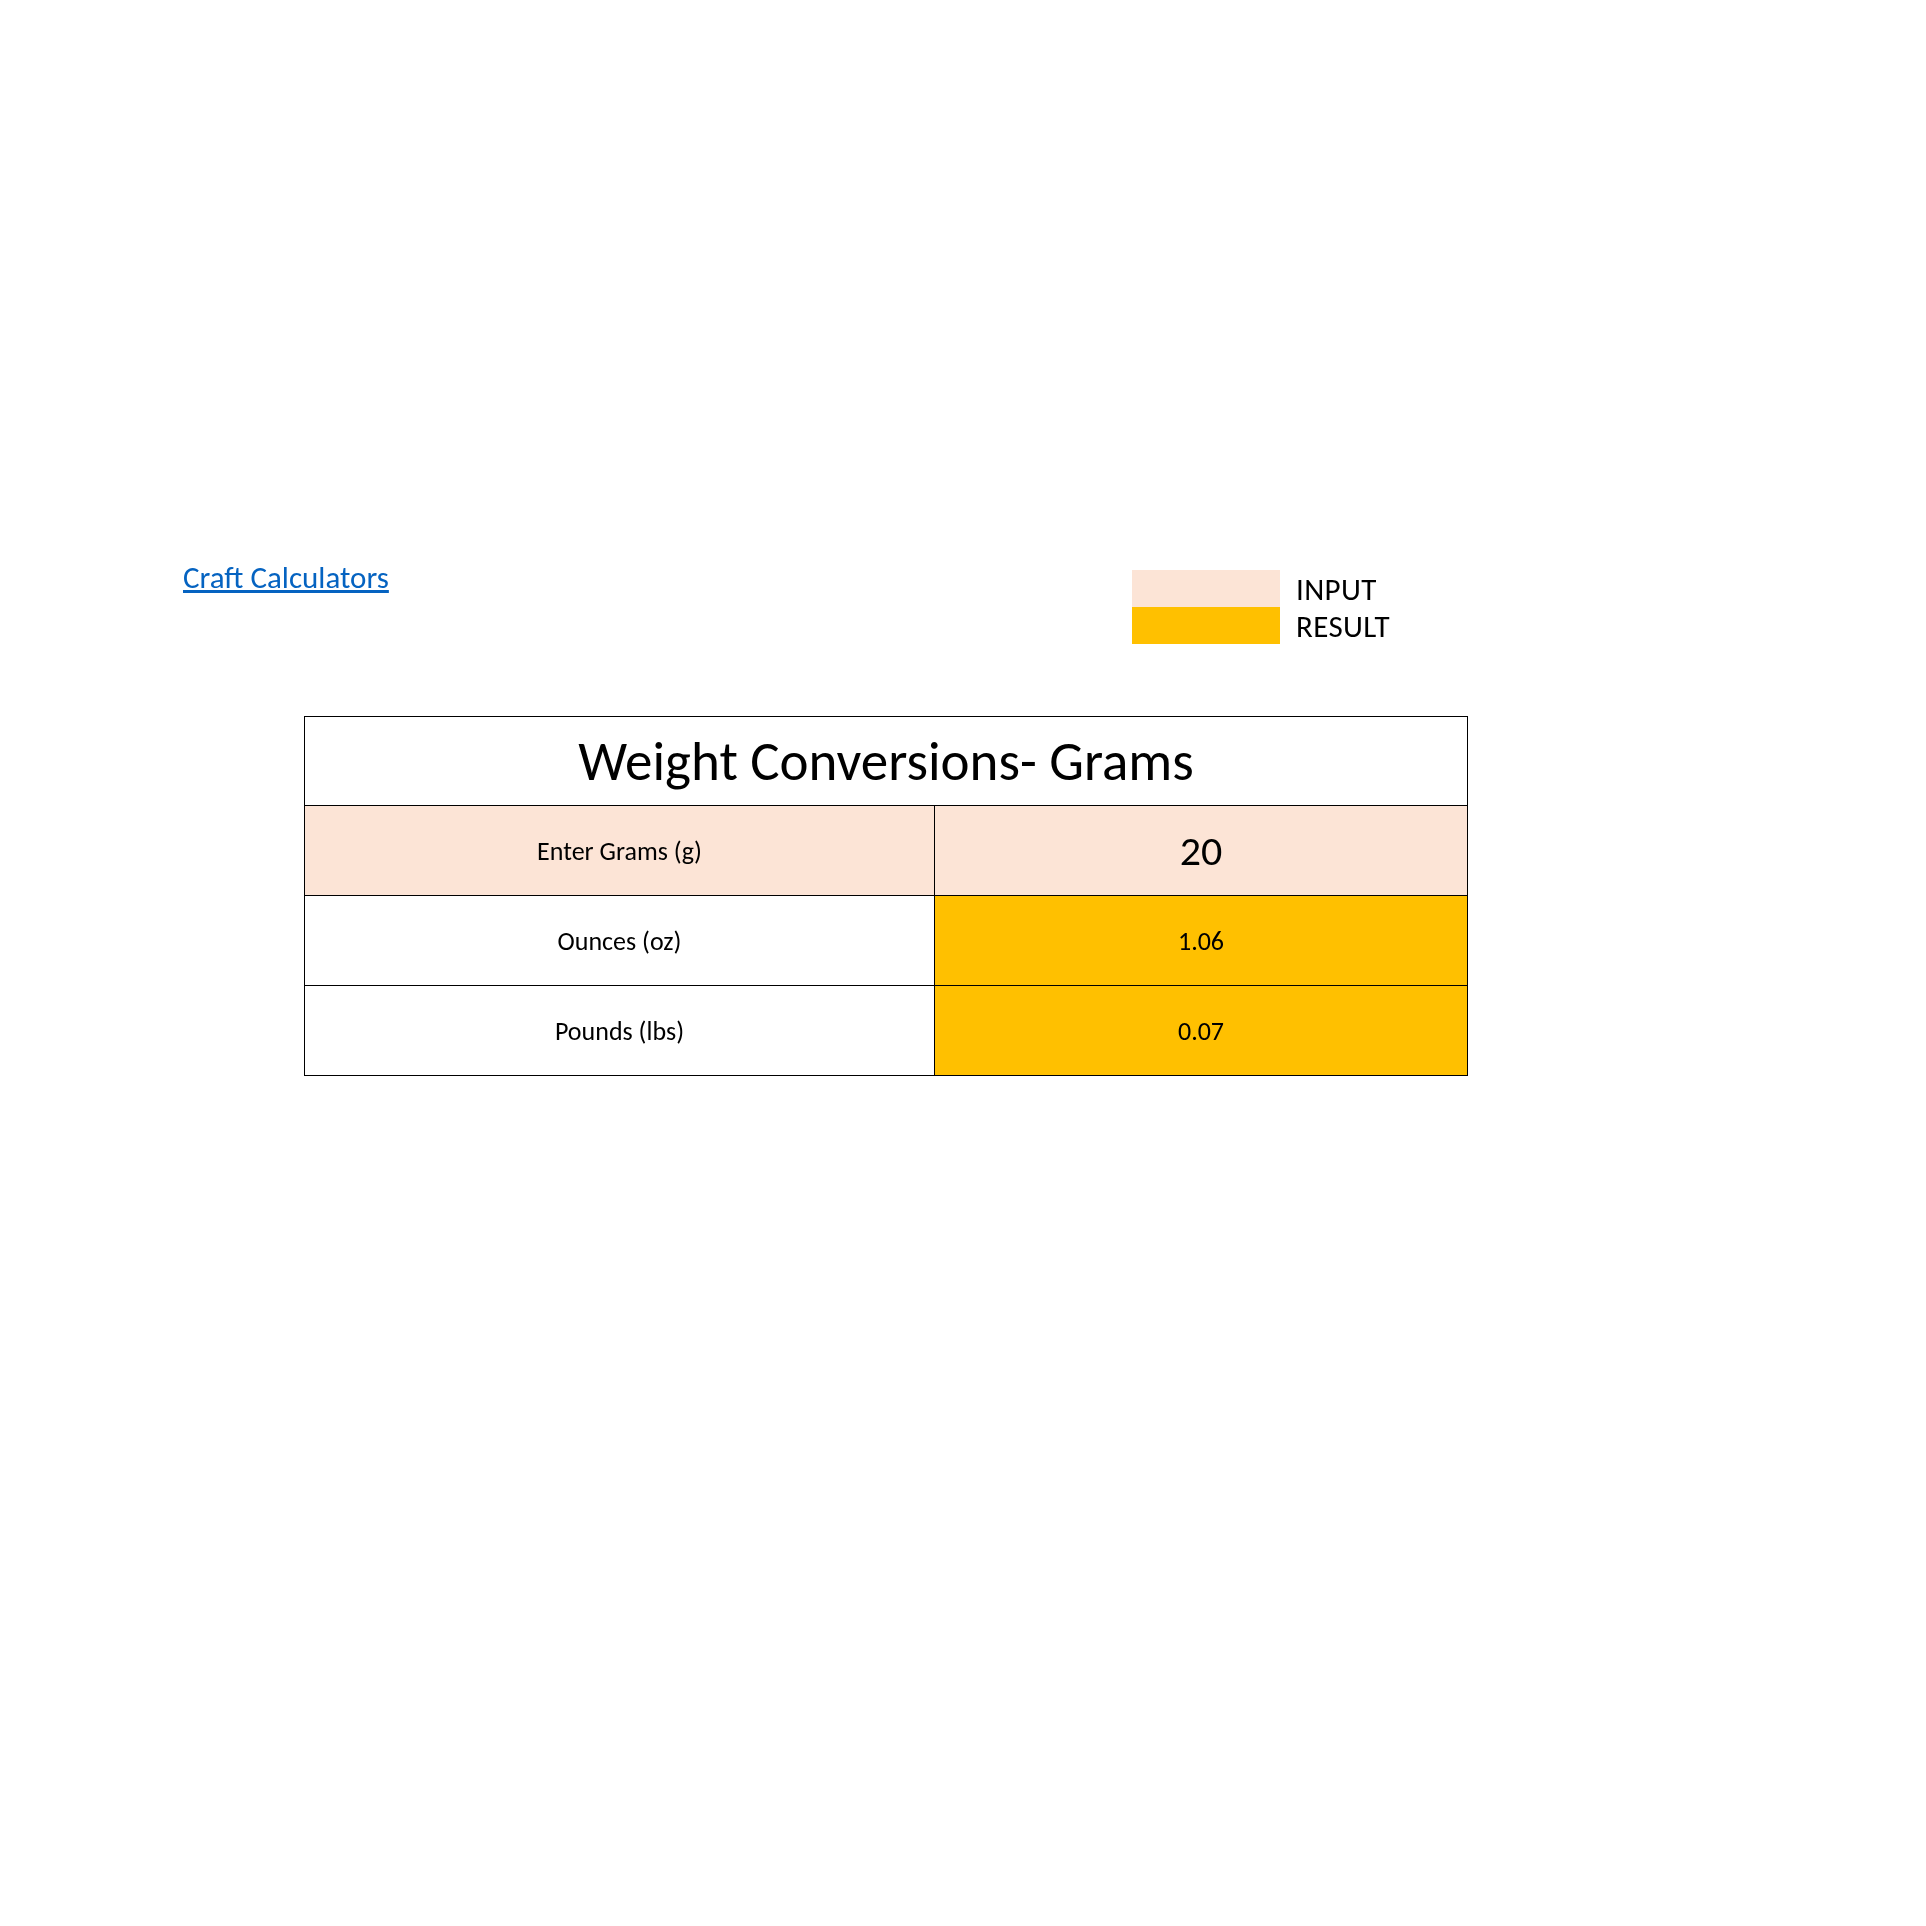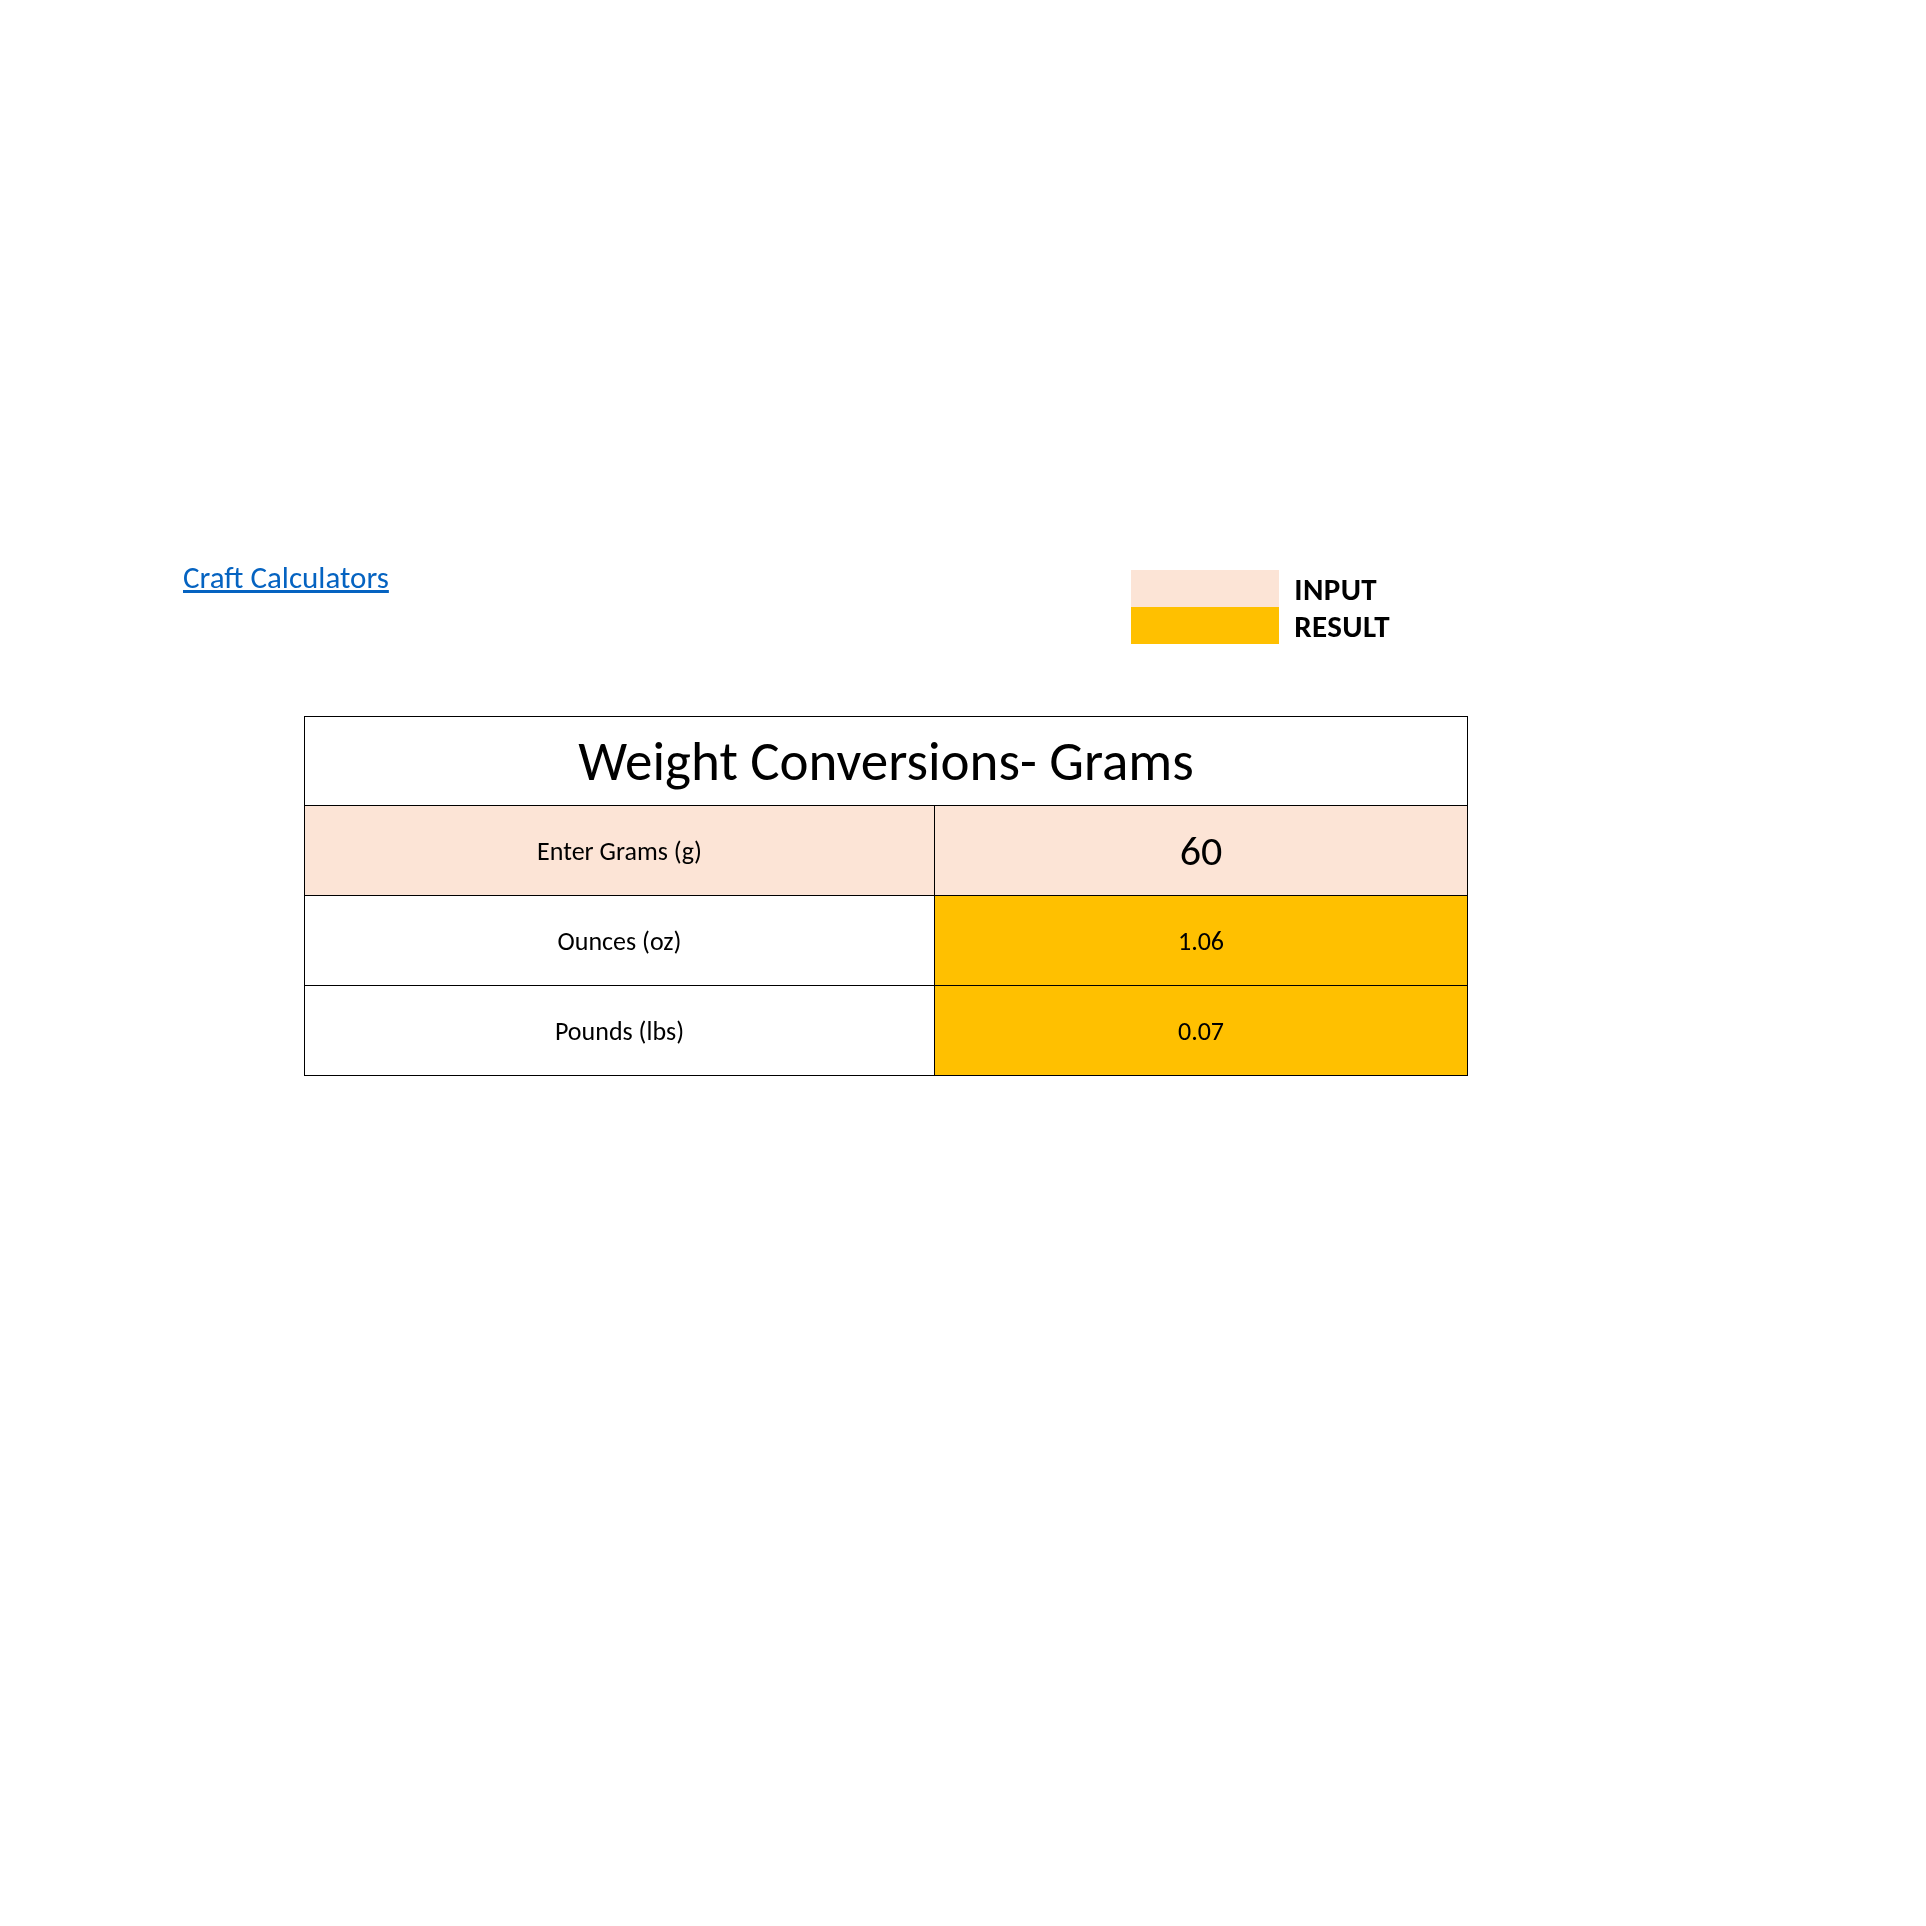--- a/index.html
+++ b/index.html
@@ -28,21 +28,20 @@
   .legend {
     position: absolute;
     right: 183px;
     top: 570px;
     font-size: 31px;
   }
   .legend-row {
     display: flex;
     align-items: center;
     height: 37px;
-    font-weight: bold;
   }
   .legend-swatch {
     width: 148px;
     height: 37px;
   }
   .swatch-input  { background: #FCE4D6; }
   .swatch-result { background: #FFC000; }
   .legend-label {
     padding-left: 15.6px;
     letter-spacing: 0.4px;
@@ -102,21 +101,21 @@
         <col>
       </colgroup>
     <thead>
       <tr>
         <th class="title" colspan="2">Weight Conversions- Grams</th>
       </tr>
     </thead>
     <tbody>
       <tr class="row-input">
         <td class="label-cell">Enter Grams (g)</td>
-        <td class="value-cell">60</td>
+        <td class="value-cell">20</td>
       </tr>
       <tr class="row-result">
         <td class="label-cell">Ounces (oz)</td>
         <td class="value-cell">1.06</td>
       </tr>
       <tr class="row-result">
         <td class="label-cell">Pounds (lbs)</td>
         <td class="value-cell">0.07</td>
       </tr>
     </tbody>

